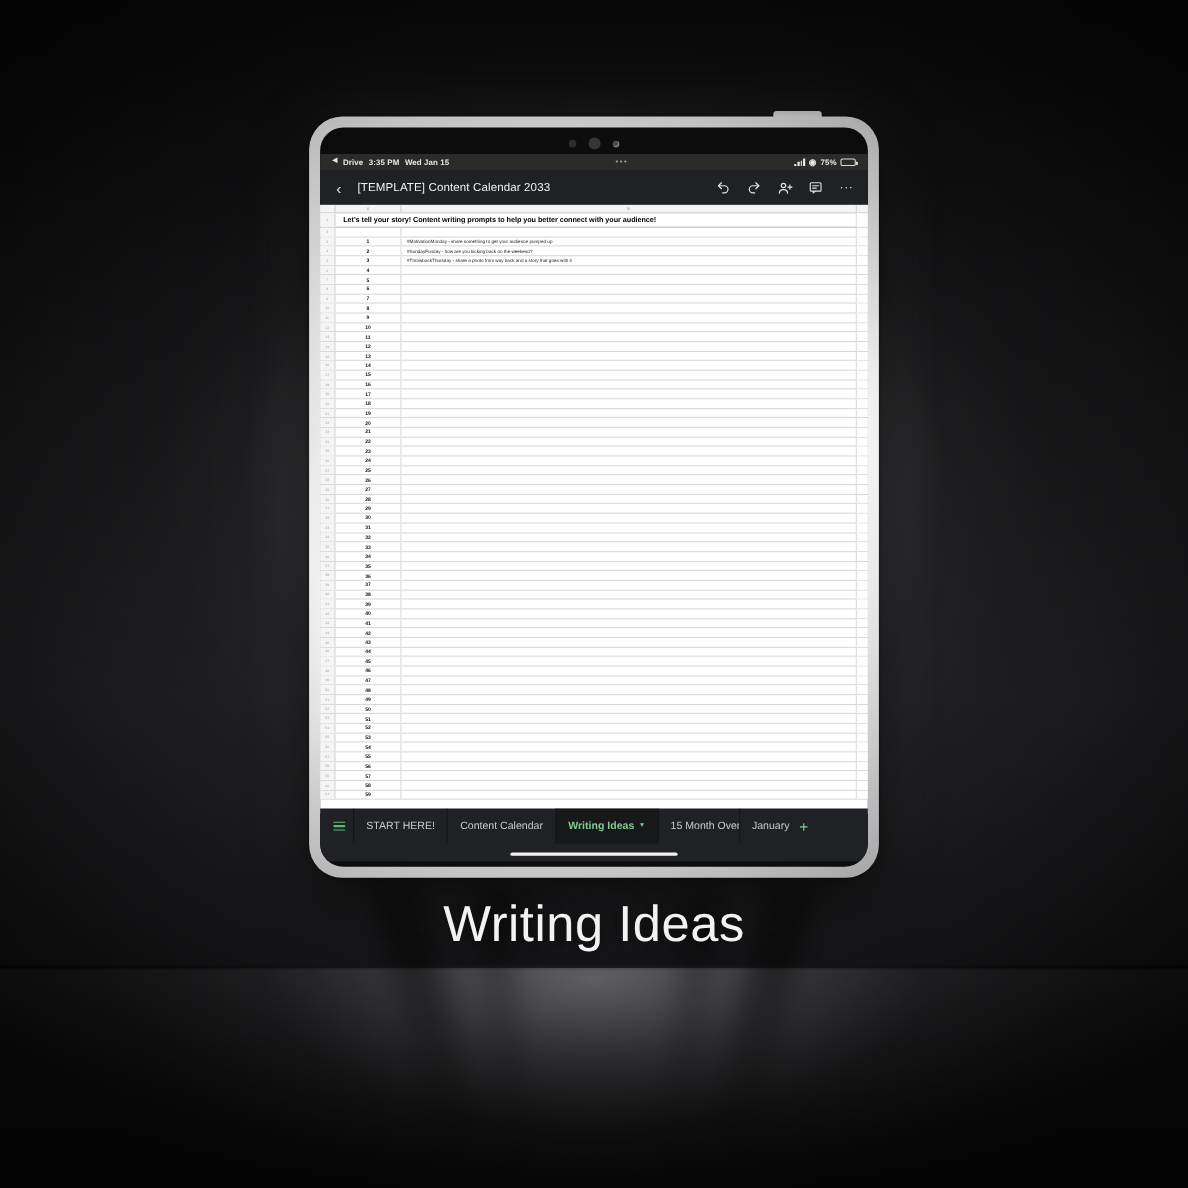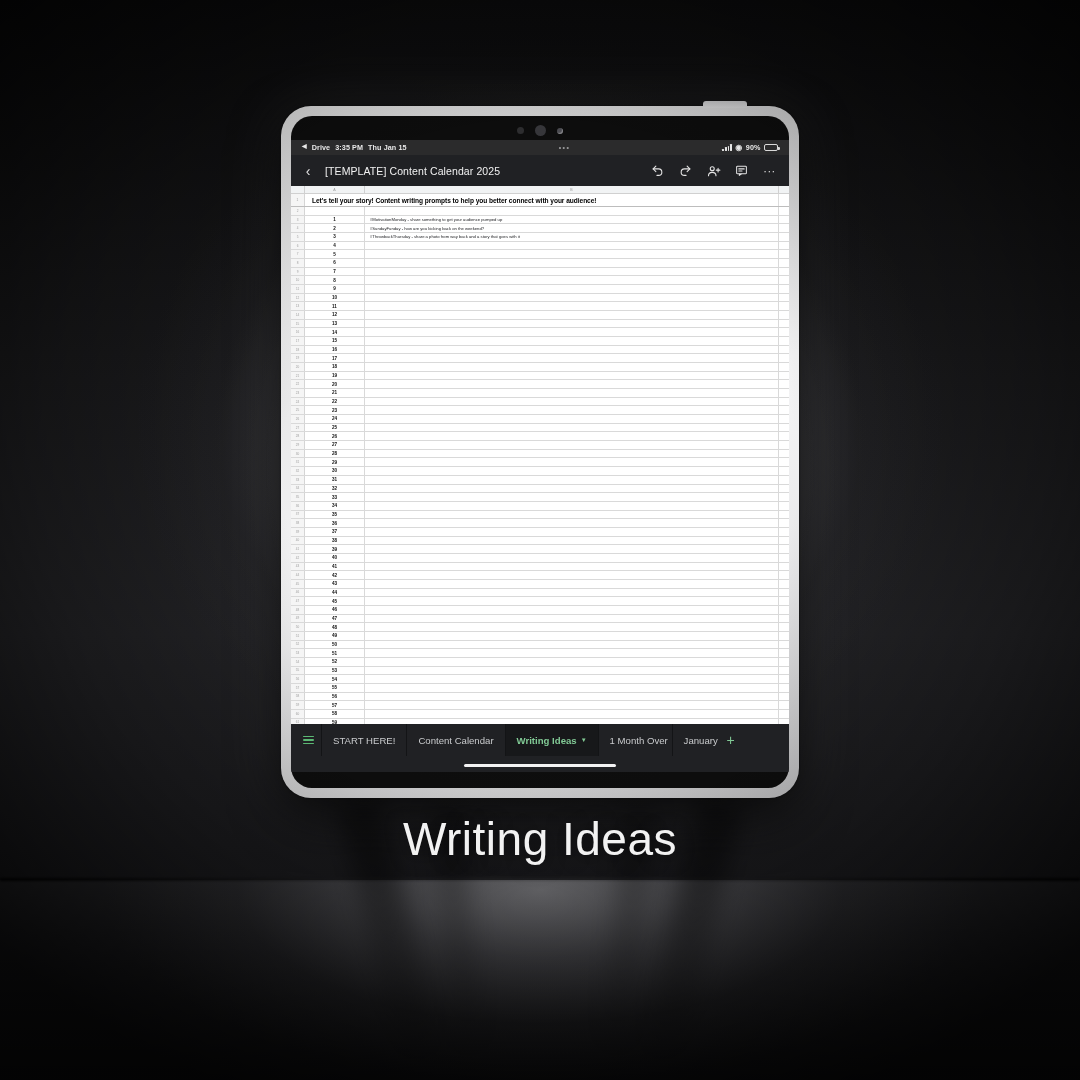--- a/index.html
+++ b/index.html
@@ -293,21 +293,21 @@
     padding-left: 5px;
     font-size: 4.2px; color: #202124;
     white-space: nowrap; overflow: hidden;
   }
   .r-tail { width: 10px; background: #fff; }
   .row.spacer .r-a { border-right: 1px solid #d9d9d9; }
 
   
   .tab-bar {
     position: absolute;
-    left: 0; bottom: 16px;
+    left: 0; bottom: 5px;
     width: 100%; height: 48px;
     background: #202124;
     z-index: 4;
   }
   .tab-strip {
     display: flex; align-items: stretch;
     height: 32px;
     padding-left: 4px;
     overflow: hidden;
   }
@@ -387,43 +387,43 @@
         <span class="cam-dot d1"></span>
         <span class="cam-dot d2"></span>
         <span class="cam-dot d3"></span>
       </div>
 
       <div class="status-bar">
         <div class="sb-left">
           <span class="back-caret">◀</span>
           <span>Drive</span>
           <span>3:35 PM</span>
-          <span>Thu Jan 15</span>
+          <span>Wed Jan 15</span>
         </div>
         <div class="sb-center">
           <span class="sb-dots">•••</span>
         </div>
         <div class="sb-right">
           <span class="sig-bars">
             <i></i>
               <i></i>
               <i></i>
               <i></i>
           </span>
           <span class="wifi-ico">◉</span>
-          <span>90%</span>
+          <span>75%</span>
           <span class="batt">
             <span class="batt-fill"></span>
           </span>
         </div>
       </div>
 
       <div class="app-bar">
         <div class="ab-back">‹</div>
-        <div class="doc-title">[TEMPLATE] Content Calendar 2025</div>
+        <div class="doc-title">[TEMPLATE] Content Calendar 2033</div>
 
         <div class="ab-actions">
           <div class="ab-ico">
             <svg width="13" height="13" viewBox="0 0 24 24" fill="none" stroke="#e3e3e3" stroke-width="2" stroke-linecap="round" stroke-linejoin="round">
               <path d="M9 14L4 9l5-5"></path>
                 <path d="M4 9h10a6 6 0 0 1 0 12h-3"></path>
             </svg>
           </div>
           <div class="ab-ico">
             <svg width="13" height="13" viewBox="0 0 24 24" fill="none" stroke="#e3e3e3" stroke-width="2" stroke-linecap="round" stroke-linejoin="round">
@@ -841,21 +841,21 @@
               <span>START HERE!</span>
             </div>
             <div class="tab">
               <span>Content Calendar</span>
             </div>
             <div class="tab active">
               <span>Writing Ideas</span>
               <span class="caret">▼</span>
             </div>
             <div class="tab truncated">
-              <span>1 Month Over</span>
+              <span>15 Month Over</span>
             </div>
             <div class="tab truncated narrow">
               <span>January 2</span>
             </div>
             <div class="tab-add">+</div>
           </div>
         <div class="home-indicator"></div>
       </div>
 
     </div>

